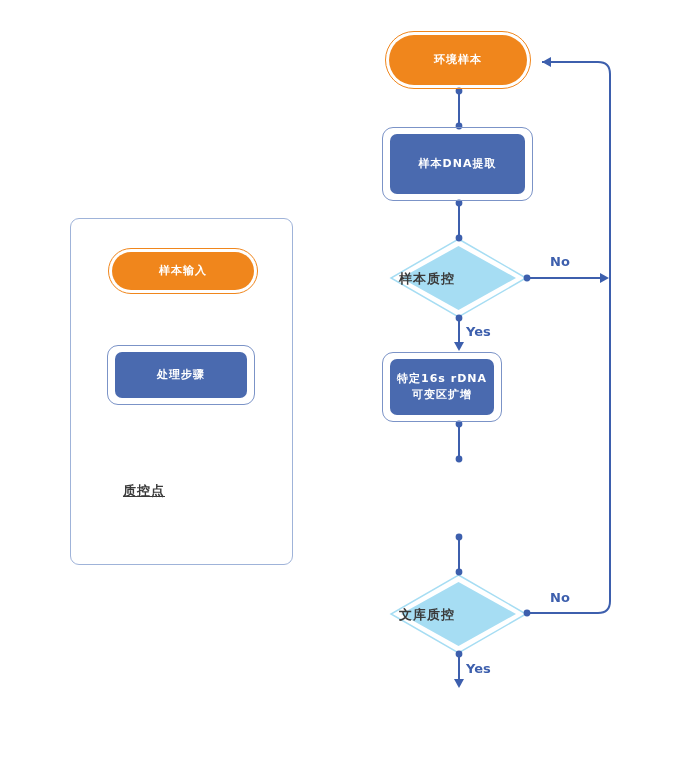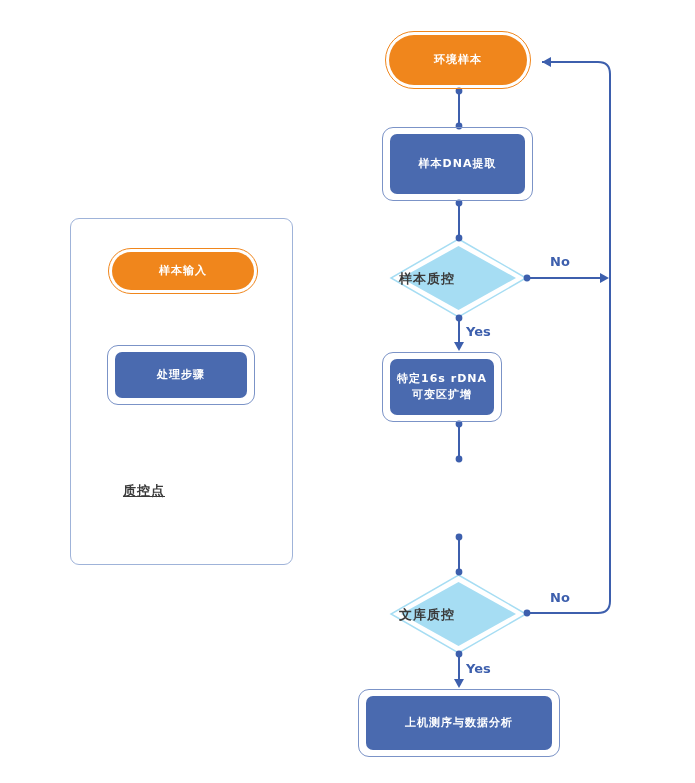--- a/index.html
+++ b/index.html
@@ -113,22 +113,19 @@
   <div class="qc-label" style="left:399px; top:270px;">样本质控</div>
 
   <div class="node rect-wrap" style="left:382px; top:352px; width:120px; height:70px;">
     <div class="inner">特定16s rDNA
 可变区扩增</div>
   </div>
 
 
   <div class="qc-label" style="left:399px; top:606px;">文库质控</div>
 
-  <div class="node rect-wrap" style="left:358px; top:689px; width:202px; height:68px;">
-    <div class="inner">上机测序与数据分析</div>
-  </div>
 
   <span class="branch-label" style="left:550px; top:254px;">No</span>
   <span class="branch-label" style="left:466px; top:324px;">Yes</span>
   <span class="branch-label" style="left:550px; top:590px;">No</span>
   <span class="branch-label" style="left:466px; top:661px;">Yes</span>
 
 </div>
 
 </body></html>

